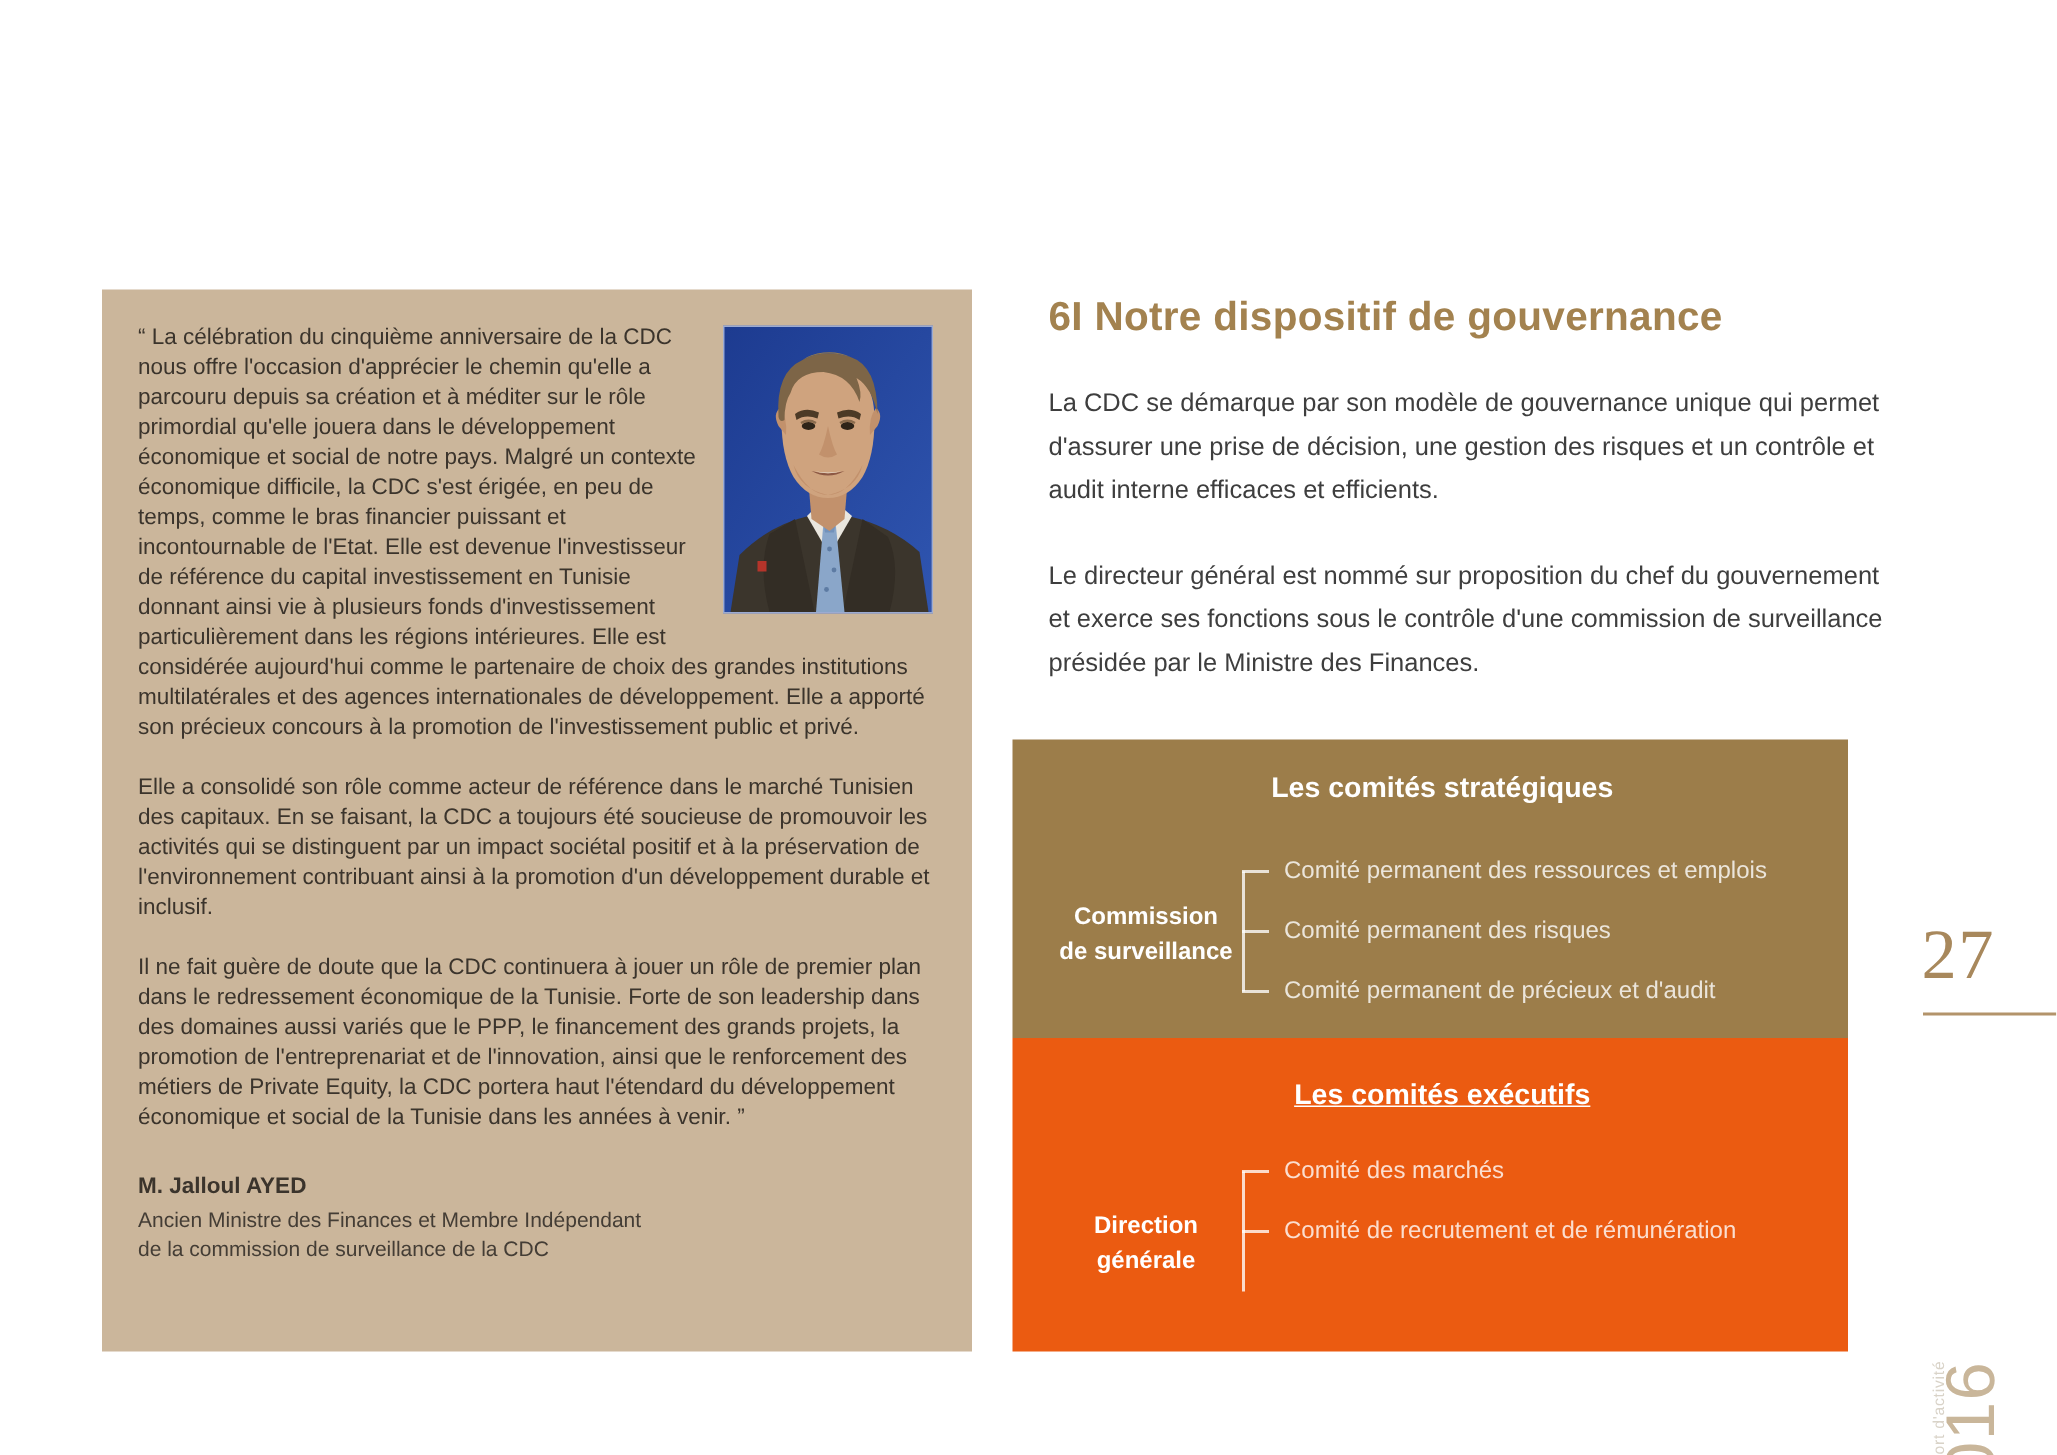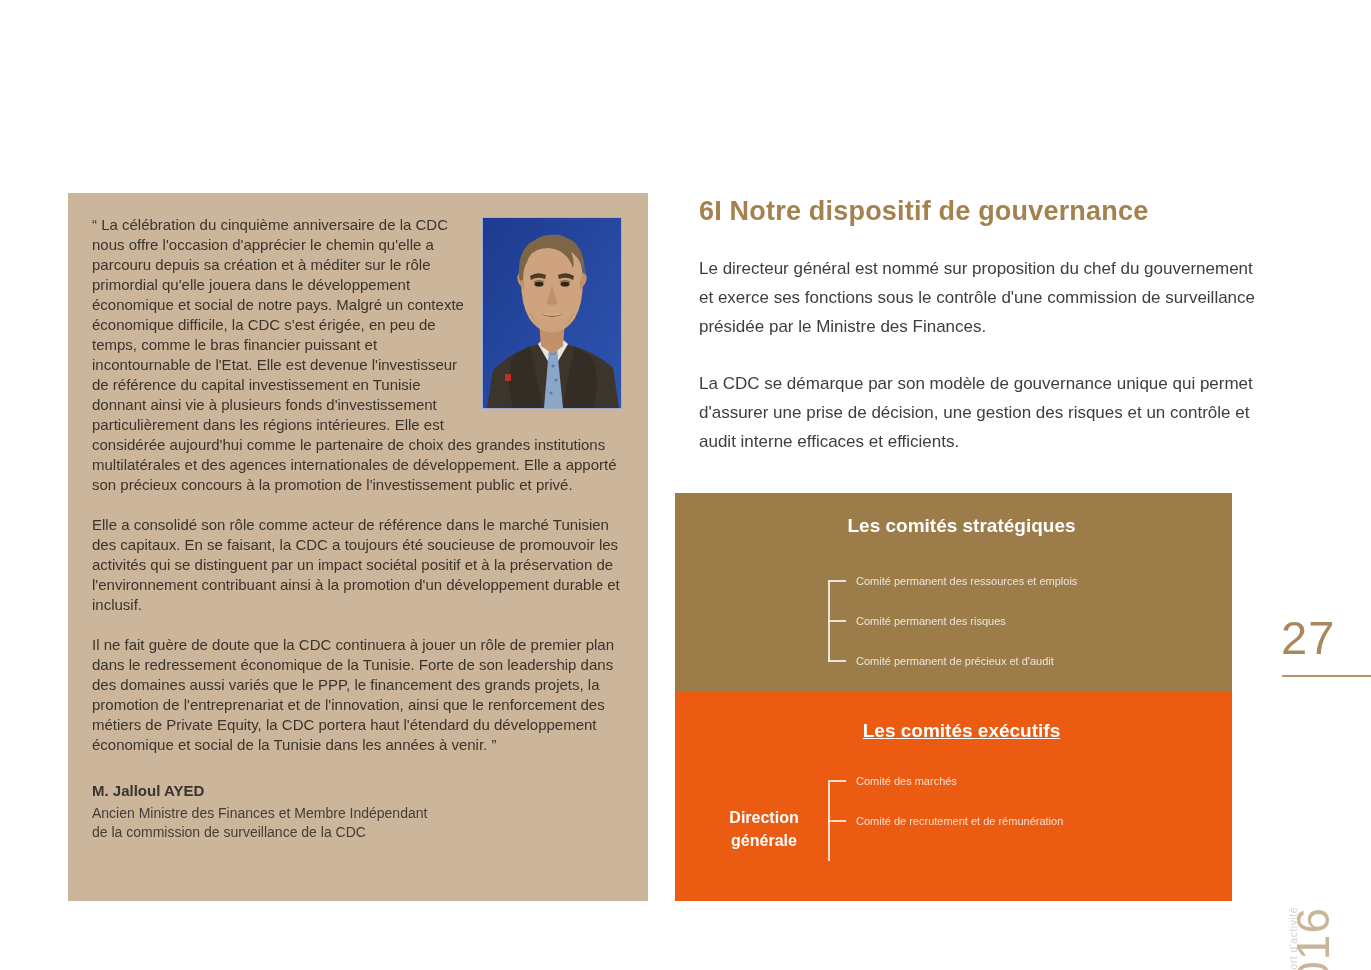--- a/index.html
+++ b/index.html
@@ -52,31 +52,32 @@
   .executive .box-label { top:114px; }
   .tree { position:absolute; left:153px; }
   .strategic .tree { top:68px; }
   .executive .tree { top:69px; }
   .tree::before {
     content:""; position:absolute; left:0; top:20px; width:2px; height:80px;
     background:rgba(255,255,255,0.78);
   }
   .tree-item {
     position:relative; height:40px; display:flex; align-items:center;
-    padding-left:28px; font-size:11px; color:rgba(255,255,255,0.8); white-space:nowrap;
+    padding-left:28px; font-size:16px; color:rgba(255,255,255,0.8); white-space:nowrap;
   }
   .tree-item::before {
     content:""; position:absolute; left:0; top:19px; width:18px; height:2px;
     background:rgba(255,255,255,0.78);
   }
 
   
   .page-number {
     position:absolute; left:1281px; top:610px; font-size:47px; color:#a8885c;
     letter-spacing:1px;
+    font-family:Liberation Serif, serif;
   }
   .page-number-rule {
     position:absolute; left:1282px; right:0; top:675px; height:2px; background:#b3946b;
   }
   .vertical-title {
     position:absolute; right:31px; bottom:63px; transform-origin:100% 100%;
     transform:rotate(-90deg); white-space:nowrap;
   }
   .vertical-title .year { font-size:46px; color:#c9b69a; letter-spacing:1px; }
   .vertical-small {
@@ -146,26 +147,30 @@
     <p>Il ne fait guère de doute que la CDC continuera à jouer un rôle de premier plan dans le redressement économique de la Tunisie. Forte de son leadership dans des domaines aussi variés que le PPP, le financement des grands projets, la promotion de l'entreprenariat et de l'innovation, ainsi que le renforcement des métiers de Private Equity, la CDC portera haut l'étendard du développement économique et social de la Tunisie dans les années à venir. ”</p>
     <div class="signature">
       <div class="name">M. Jalloul AYED</div>
       <div class="role">Ancien Ministre des Finances  et Membre Indépendant</div>
       <div class="role">de la commission de surveillance de la CDC</div>
     </div>
   </div>
 
   <div class="main-col">
     <h1>6I Notre dispositif de gouvernance</h1>
+    <p>La CDC se démarque par son modèle de gouvernance unique qui permet d'assurer une prise de décision, une gestion des risques et un contrôle et audit interne efficaces et efficients.</p>
     <p>Le directeur général est nommé sur proposition du chef du gouvernement et exerce ses fonctions sous le contrôle d'une commission de surveillance présidée par le Ministre des Finances.</p>
-    <p>La CDC se démarque par son modèle de gouvernance unique qui permet d'assurer une prise de décision, une gestion des risques et un contrôle et audit interne efficaces et efficients.</p>
   </div>
 
   <div class="com-box strategic">
     <div class="box-title">Les comités stratégiques</div>
+    <div class="box-label">
+      <span>Commission</span><br>
+      <span>de surveillance</span>
+    </div>
     <div class="tree">
       <div class="tree-item">Comité permanent des ressources et emplois</div>
       <div class="tree-item">Comité permanent des risques</div>
       <div class="tree-item">Comité permanent de précieux et d'audit</div>
     </div>
   </div>
 
   <div class="com-box executive">
     <div class="box-title">Les comités exécutifs</div>
     <div class="box-label">

